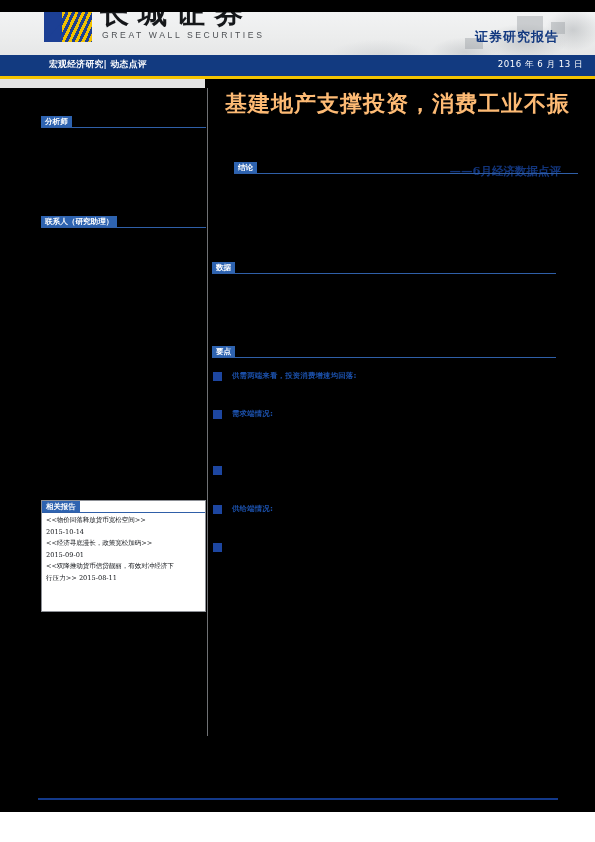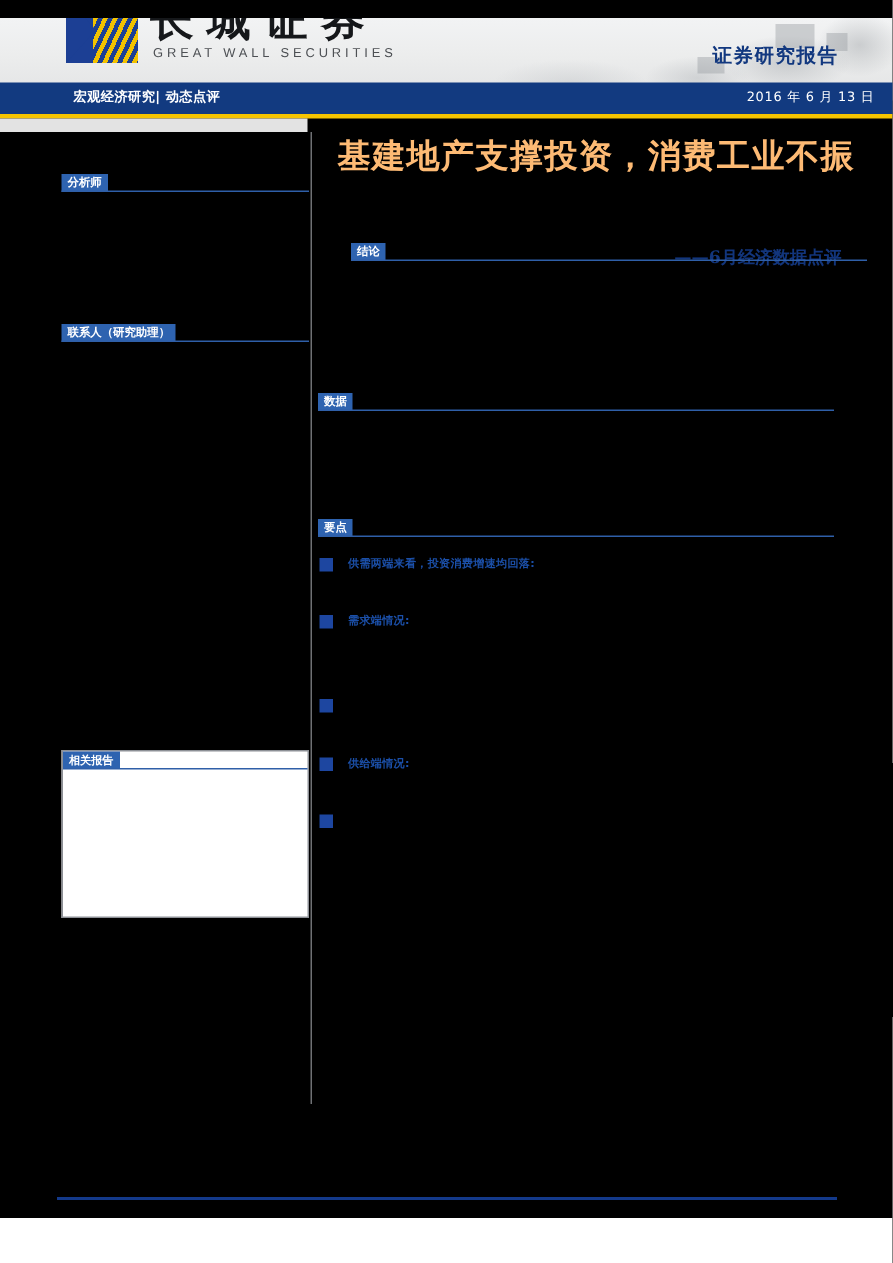--- a/index.html
+++ b/index.html
@@ -164,20 +164,28 @@
   </div>
 
   <div class="sec-head" style="left:41px;top:200px;width:186px;margin-top:16px;">
     <span class="tag">联系人（研究助理）</span>
     <span class="rule" style="width:165px;"></span>
   </div>
 
   <div class="relbox">
     <span class="tag">相关报告</span>
     <span class="rule"></span>
+    <div class="list">
+      <div class="line">&lt;&lt;物价回落释放货币宽松空间&gt;&gt;</div>
+      <div class="date">2015-10-14</div>
+      <div class="line">&lt;&lt;经济寻底漫长，政策宽松加码&gt;&gt;</div>
+      <div class="date">2015-09-01</div>
+      <div class="line">&lt;&lt;双降推动货币信贷靓丽，有效对冲经济下</div>
+      <div class="date">行压力&gt;&gt; 2015-08-11</div>
+    </div>
   </div>
 
   <div class="title-main">基建地产支撑投资，消费工业不振</div>
   <div class="title-sub">——6月经济数据点评</div>
 
   <div class="sec-head" style="left:220px;top:162px;width:344px;margin-left:14px;">
     <span class="tag">结论</span>
     <span class="rule" style="width:344px;"></span>
   </div>
 

